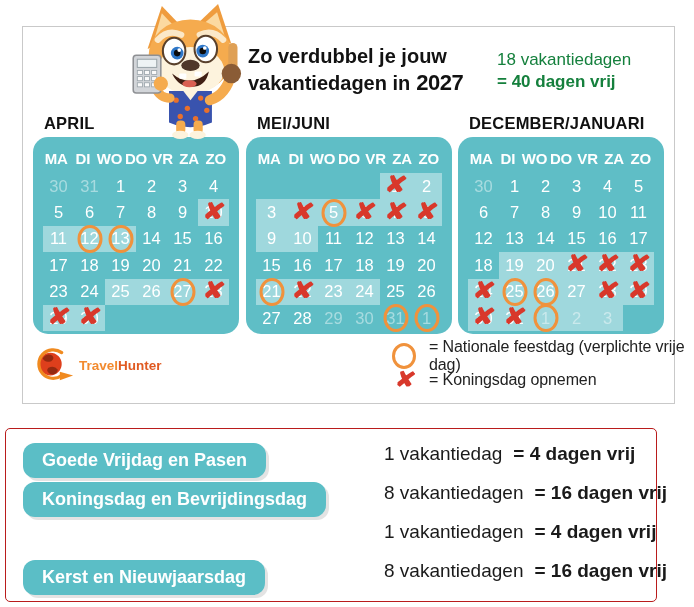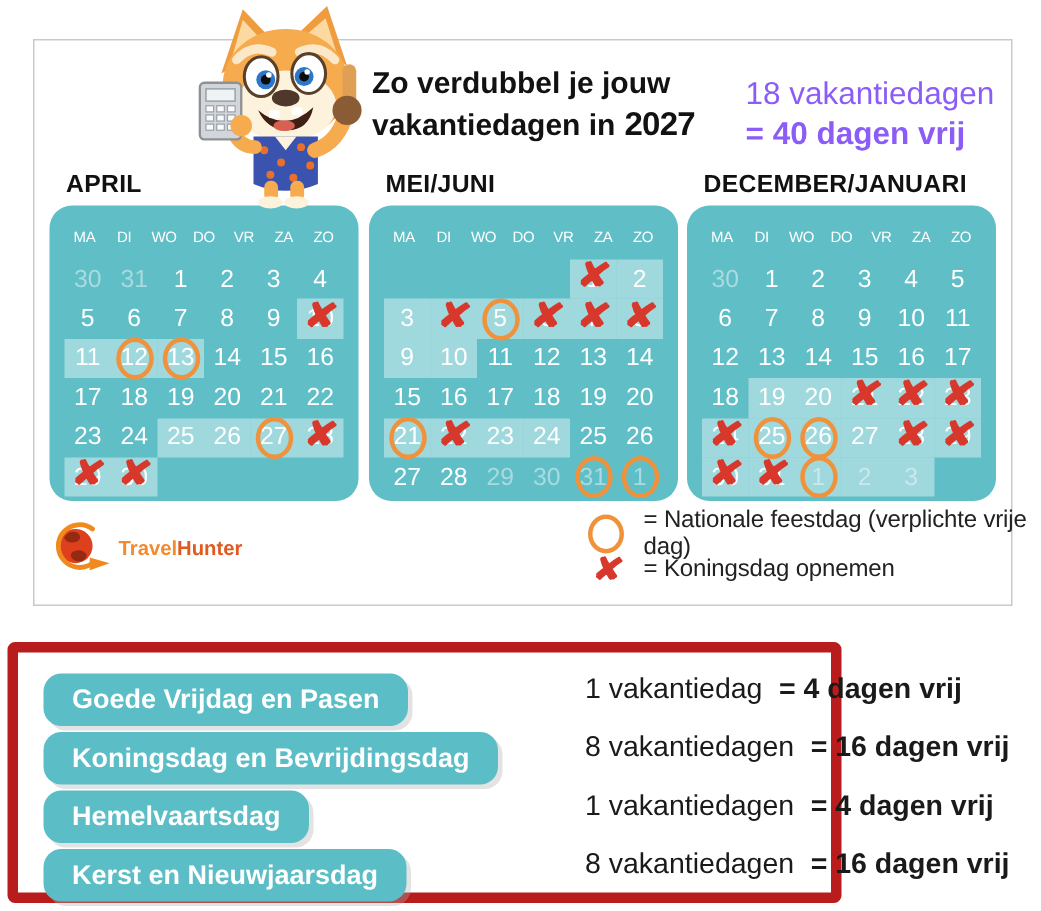--- a/index.html
+++ b/index.html
@@ -15,34 +15,34 @@
   }
   
   .fox { position:absolute; left:123px; top:2px; width:138px; height:138px; z-index:6; }
   
   .title {
     position:absolute; left:248px; top:44px; width:222px; z-index:5;
     font-weight:bold; font-size:20px; line-height:1.25; color:#121212;
     white-space:nowrap;
   }
   .title .year { font-size:22px; letter-spacing:-0.5px; margin-left:6px; }
-  .stat { position:absolute; left:497px; top:49px; font-size:21px; line-height:1.3; color:#8b5cf6; }
+  .stat { position:absolute; left:497px; top:49px; font-size:17px; line-height:1.3; color:#15803d; }
   .stat .bold { font-weight:bold; }
   
   .cal-sec { position:absolute; top:114px; width:178px; }
   .cal-0 { left:33px; } .cal-1 { left:246px; } .cal-2 { left:458px; }
   .cal-label { font-size:16.5px; font-weight:bold; color:#111; padding-left:11px; letter-spacing:0.2px; height:19px; }
   .cal-box {
     margin-top:4px; width:206px; height:197px; border-radius:15px;
     background:#5fbec6; padding:6px 10px 0 10px;
   }
   .weekdays {
     display:grid; grid-template-columns:repeat(7,1fr); height:30px;
     align-items:center; justify-items:center;
-    color:#fff; font-weight:normal; font-size:10px; letter-spacing:-0.2px;
+    color:#fff; font-weight:bold; font-size:15px; letter-spacing:-0.2px;
   }
   .days { display:grid; grid-template-columns:repeat(6,1fr); grid-auto-rows:26.4px; }
   .cell { position:relative; display:flex; align-items:center; justify-content:center; }
   .cell.hl { background:rgba(255,255,255,0.40); }
   .num { color:#fff; font-size:16.5px; position:relative; z-index:1; }
   .num.faded { color:rgba(255,255,255,0.45); }
   .cross {
     position:absolute; z-index:2; left:50%; top:50%;
     transform:translate(-50%,-56%) rotate(8deg) scaleX(1.1);
     color:#d8382b; font-size:24px; font-weight:bold; line-height:1;
@@ -58,22 +58,22 @@
   .legend-ring { width:24px; height:26px; border:3px solid #f0923c; border-radius:50%; flex:0 0 auto; }
   .legend-cross { color:#d8382b; font-size:22px; font-weight:bold; line-height:1; transform:rotate(8deg) scaleX(1.1); width:21px; text-align:center; }
   .legend-text { font-size:16px; color:#222; letter-spacing:-0.1px; }
   
   .logo { position:absolute; left:34px; top:346px; display:flex; align-items:center; z-index:4; }
   .logo svg { width:44px; height:38px; }
   .logo-text { font-size:13.5px; font-weight:bold; margin-left:1px; }
   .logo-text .p1 { color:#f28a2e; } .logo-text .p2 { color:#e05a22; }
   
   .bottom-card {
-    position:absolute; left:5px; top:428px; width:556px; height:174px;
-    background:#fff; border:7px solid #b91c1c; border-radius:5px;
+    position:absolute; left:5px; top:428px; width:652px; height:174px;
+    background:#fff; border:1px solid #b91c1c; border-radius:5px;
   }
   .sum-row { position:absolute; left:17px; right:10px; height:35px; }
   .pill {
     position:absolute; left:0; top:0; height:35px; display:inline-flex; align-items:center;
     background:#5bbec6; color:#fff; font-weight:bold; font-size:18px;
     padding:0 19px; border-radius:12px; white-space:nowrap;
     box-shadow:3px 3px 0 rgba(175,175,175,0.35);
   }
   .sum-text { position:absolute; left:361px; top:0; height:35px; display:flex; align-items:flex-start; font-size:19px; white-space:nowrap; }
   .sum-text .b { font-weight:bold; margin-left:11px; }
@@ -601,21 +601,20 @@
       </div>
     </div>
     <div class="sum-row" style="top: 53px;">
       <div class="pill">Koningsdag en Bevrijdingsdag</div>
       <div class="sum-text">
         <span>8 vakantiedagen</span>
         <span class="b">= 16 dagen vrij</span>
       </div>
     </div>
     <div class="sum-row" style="top: 92px;">
-      <div class="pill">Hemelvaartsdag</div>
       <div class="sum-text">
         <span>1 vakantiedagen</span>
         <span class="b">= 4 dagen vrij</span>
       </div>
     </div>
     <div class="sum-row" style="top: 131px;">
       <div class="pill">Kerst en Nieuwjaarsdag</div>
       <div class="sum-text">
         <span>8 vakantiedagen</span>
         <span class="b">= 16 dagen vrij</span>

